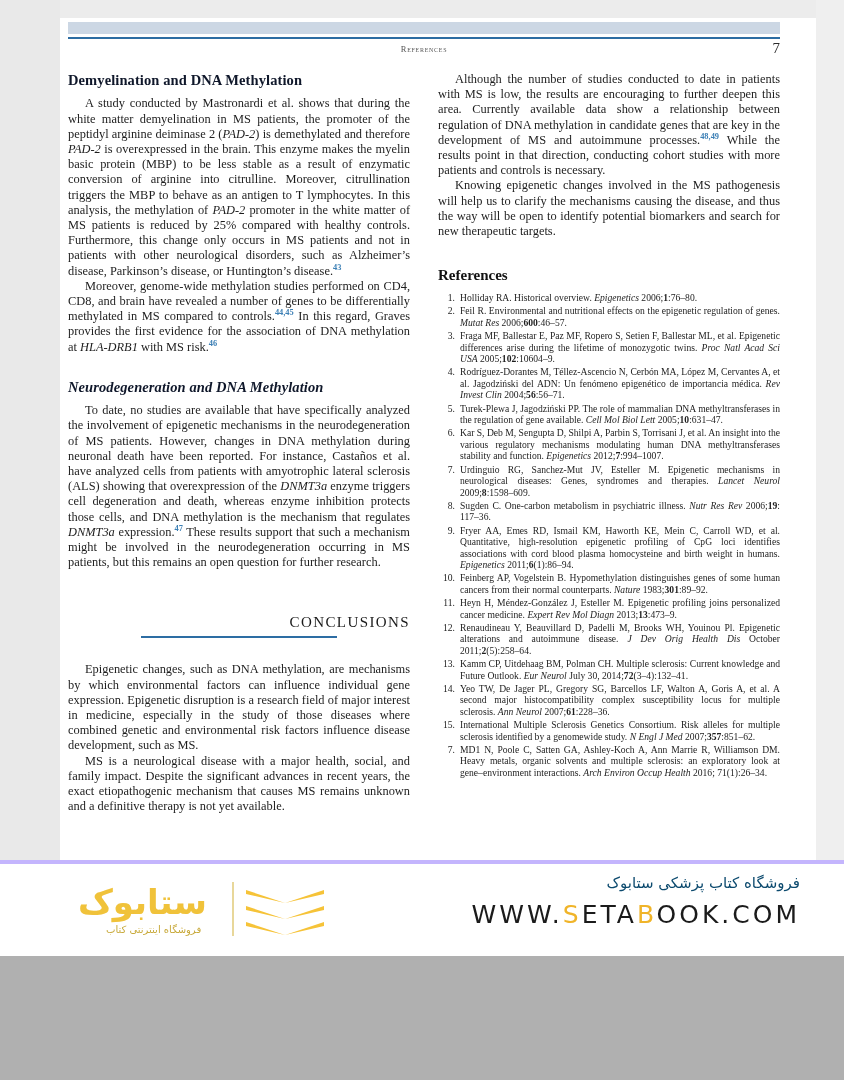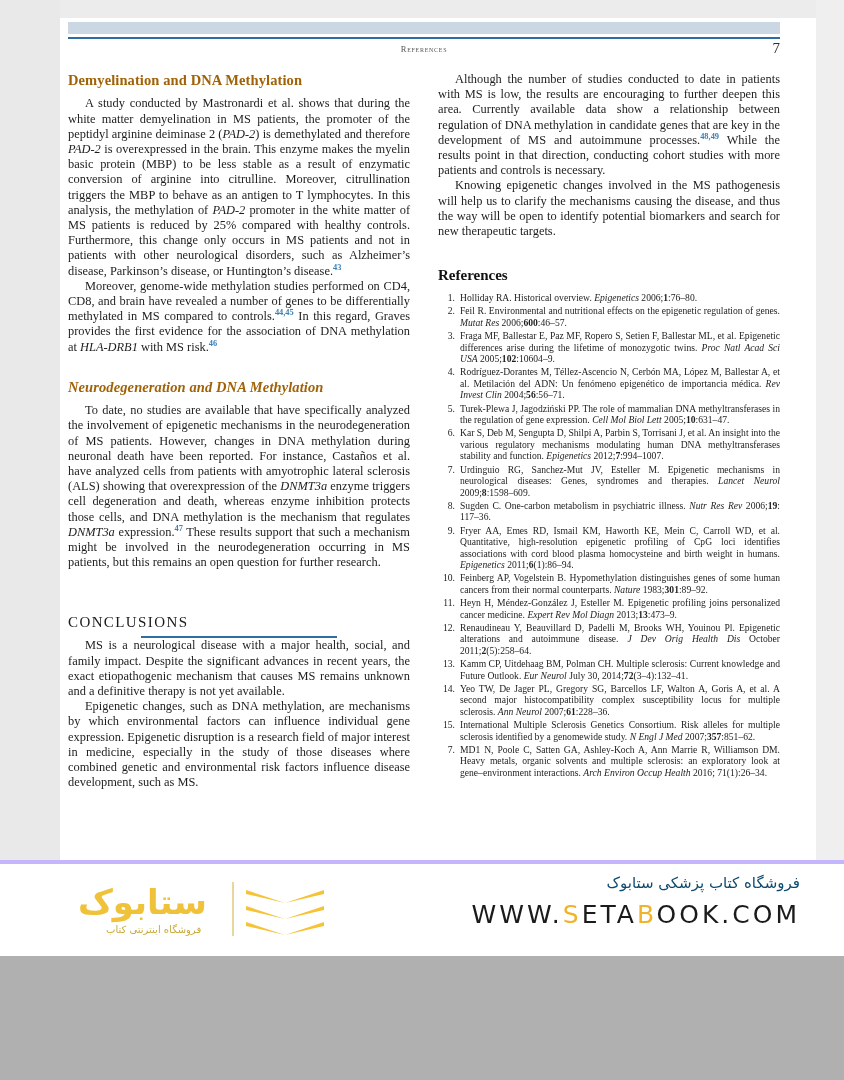--- a/index.html
+++ b/index.html
@@ -95,21 +95,21 @@
     width: 342px;
     height: 100%;
   }
   .col-left  { left: 0; }
   .col-right { left: 370px; }
 
   h2.sec-head {
     font-family: "Liberation Serif", serif;
     font-size: 14.5px;
     font-weight: bold;
-    color: #a16207;
+    color: #0f172a;
     margin: 0 0 7px 0;
     line-height: 1.2;
     letter-spacing: 0.1px;
   }
   .sec-head.spaced-above { margin-top: 24px; font-style: italic; }
 
   p.body-par {
     font-family: "Liberation Serif", serif;
     font-size: 12.4px;
     line-height: 15.2px;
@@ -128,22 +128,22 @@
     color: #3b7fb5;
     font-size: 8.4px;
     vertical-align: super;
     line-height: 0;
     font-weight: bold;
   }
 
   
   .conclusions-wrap {
     margin-top: 44px;
-    margin-bottom: 0;
-    text-align: left;
+    margin-bottom: 24px;
+    text-align: right;
   }
   .conclusions-title {
     font-family: "Liberation Serif", serif;
     font-size: 15px;
     letter-spacing: 1.4px;
     color: #1a1a1a;
     display: block;
     margin-bottom: 5px;
   }
   .conclusions-rule {
@@ -299,39 +299,39 @@
 
       <h2 class="sec-head spaced-above">Neurodegeneration and DNA Methylation</h2>
 
       <p class="body-par"><span>To date, no studies are available that have specifically analyzed the involvement of epigenetic mechanisms in the neurodegeneration of MS patients. However, changes in DNA methylation during neuronal death have been reported. For instance, Castaños et al. have analyzed cells from patients with amyotrophic lateral sclerosis (ALS) showing that overexpression of the </span><i>DNMT3a</i><span> enzyme triggers cell degeneration and death, whereas enzyme inhibition protects those cells, and DNA methylation is the mechanism that regulates </span><i>DNMT3a</i><span> expression.</span><sup class="ref">47</sup><span> These results support that such a mechanism might be involved in the neurodegeneration occurring in MS patients, but this remains an open question for further research.</span></p>
 
       <div class="conclusions-wrap">
         <span class="conclusions-title">CONCLUSIONS</span>
         <div class="conclusions-rule"></div>
       </div>
 
+      <p class="body-par">Epigenetic changes, such as DNA methylation, are mechanisms by which environmental factors can influence individual gene expression. Epigenetic disruption is a research field of major interest in medicine, especially in the study of those diseases where combined genetic and environmental risk factors influence disease development, such as MS.</p>
       <p class="body-par">MS is a neurological disease with a major health, social, and family impact. Despite the significant advances in recent years, the exact etiopathogenic mechanism that causes MS remains unknown and a definitive therapy is not yet available.</p>
-      <p class="body-par">Epigenetic changes, such as DNA methylation, are mechanisms by which environmental factors can influence individual gene expression. Epigenetic disruption is a research field of major interest in medicine, especially in the study of those diseases where combined genetic and environmental risk factors influence disease development, such as MS.</p>
 
     </div>
 
     <div class="col col-right">
 
       <p class="body-par"><span>Although the number of studies conducted to date in patients with MS is low, the results are encouraging to further deepen this area. Currently available data show a relationship between regulation of DNA methylation in candidate genes that are key in the development of MS and autoimmune processes.</span><sup class="ref">48,49</sup><span> While the results point in that direction, conducting cohort studies with more patients and controls is necessary.</span></p>
 
       <p class="body-par">Knowing epigenetic changes involved in the MS pathogenesis will help us to clarify the mechanisms causing the disease, and thus the way will be open to identify potential biomarkers and search for new therapeutic targets.</p>
 
       <h2 class="ref-head">References</h2>
 
       <ol class="ref-list" id="ref-list">
           <li><span class="num">1.</span><span>Holliday RA. Historical overview. </span><i>Epigenetics</i><span> 2006;</span><b>1</b><span>:76–80.</span></li>
           <li><span class="num">2.</span><span>Feil R. Environmental and nutritional effects on the epigenetic regulation of genes. </span><i>Mutat Res</i><span> 2006;</span><b>600</b><span>:46–57.</span></li>
           <li><span class="num">3.</span><span>Fraga MF, Ballestar E, Paz MF, Ropero S, Setien F, Ballestar ML, et al. Epigenetic differences arise during the lifetime of monozygotic twins. </span><i>Proc Natl Acad Sci USA</i><span> 2005;</span><b>102</b><span>:10604–9.</span></li>
-          <li><span class="num">4.</span><span>Rodríguez-Dorantes M, Téllez-Ascencio N, Cerbón MA, López M, Ballestar A, et al. Metilación del ADN: Un fenómeno epigenético de importancia médica. </span><i>Rev Invest Clin</i><span> 2004;</span><b>56</b><span>:56–71.</span></li>
-          <li><span class="num">5.</span><span>Turek-Plewa J, Jagodziński PP. The role of mammalian DNA methyltransferases in the regulation of gene expression. </span><i>Cell Mol Biol Lett</i><span> 2005;</span><b>10</b><span>:631–47.</span></li>
+          <li><span class="num">4.</span><span>Rodríguez-Dorantes M, Téllez-Ascencio N, Cerbón MA, López M, Cervantes A, et al. Jagodziński del ADN: Un fenómeno epigenético de importancia médica. </span><i>Rev Invest Clin</i><span> 2004;</span><b>56</b><span>:56–71.</span></li>
+          <li><span class="num">5.</span><span>Turek-Plewa J, Jagodziński PP. The role of mammalian DNA methyltransferases in the regulation of gene available. </span><i>Cell Mol Biol Lett</i><span> 2005;</span><b>10</b><span>:631–47.</span></li>
           <li><span class="num">6.</span><span>Kar S, Deb M, Sengupta D, Shilpi A, Parbin S, Torrisani J, et al. An insight into the various regulatory mechanisms modulating human DNA methyltransferases stability and function. </span><i>Epigenetics</i><span> 2012;</span><b>7</b><span>:994–1007.</span></li>
           <li><span class="num">7.</span><span>Urdinguio RG, Sanchez-Mut JV, Esteller M. Epigenetic mechanisms in neurological diseases: Genes, syndromes and therapies. </span><i>Lancet Neurol</i><span> 2009;</span><b>8</b><span>:1598–609.</span></li>
           <li><span class="num">8.</span><span>Sugden C. One-carbon metabolism in psychiatric illness. </span><i>Nutr Res Rev</i><span> 2006;</span><b>19</b><span>: 117–36.</span></li>
           <li><span class="num">9.</span><span>Fryer AA, Emes RD, Ismail KM, Haworth KE, Mein C, Carroll WD, et al. Quantitative, high-resolution epigenetic profiling of CpG loci identifies associations with cord blood plasma homocysteine and birth weight in humans. </span><i>Epigenetics</i><span> 2011;</span><b>6</b><span>(1):86–94.</span></li>
           <li><span class="num">10.</span><span>Feinberg AP, Vogelstein B. Hypomethylation distinguishes genes of some human cancers from their normal counterparts. </span><i>Nature</i><span> 1983;</span><b>301</b><span>:89–92.</span></li>
           <li><span class="num">11.</span><span>Heyn H, Méndez-González J, Esteller M. Epigenetic profiling joins personalized cancer medicine. </span><i>Expert Rev Mol Diagn</i><span> 2013;</span><b>13</b><span>:473–9.</span></li>
           <li><span class="num">12.</span><span>Renaudineau Y, Beauvillard D, Padelli M, Brooks WH, Youinou Pl. Epigenetic alterations and autoimmune disease. </span><i>J Dev Orig Health Dis</i><span> October 2011;</span><b>2</b><span>(5):258–64.</span></li>
           <li><span class="num">13.</span><span>Kamm CP, Uitdehaag BM, Polman CH. Multiple sclerosis: Current knowledge and Future Outlook. </span><i>Eur Neurol</i><span> July 30, 2014;</span><b>72</b><span>(3–4):132–41.</span></li>
           <li><span class="num">14.</span><span>Yeo TW, De Jager PL, Gregory SG, Barcellos LF, Walton A, Goris A, et al. A second major histocompatibility complex susceptibility locus for multiple sclerosis. </span><i>Ann Neurol</i><span> 2007;</span><b>61</b><span>:228–36.</span></li>
           <li><span class="num">15.</span><span>International Multiple Sclerosis Genetics Consortium. Risk alleles for multiple sclerosis identified by a genomewide study. </span><i>N Engl J Med</i><span> 2007;</span><b>357</b><span>:851–62.</span></li>

